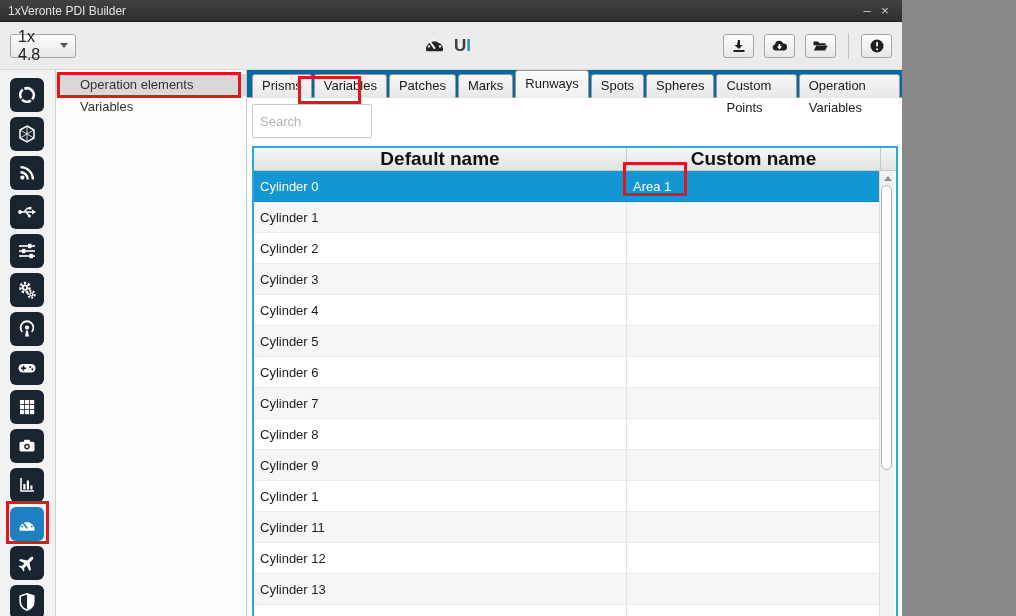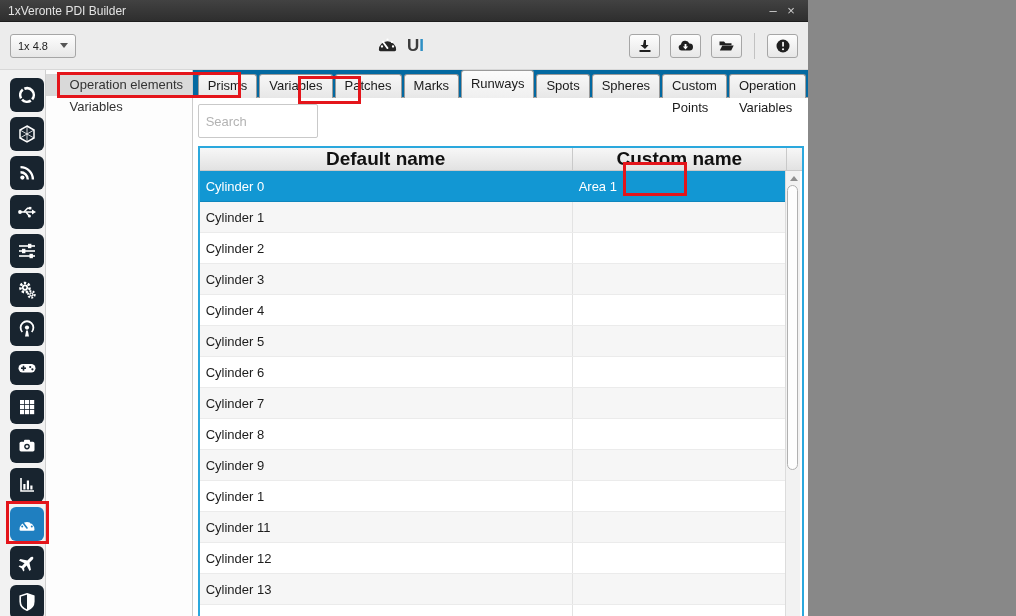--- a/index.html
+++ b/index.html
@@ -1,31 +1,31 @@
 <!DOCTYPE html>
 <html><head>
 <meta charset="utf-8">
 <style>
   html,body{margin:0;padding:0;background:#888;}
   *{box-sizing:border-box;}
-  .window{position:relative;width:808px;height:616px;background:#fff;overflow:hidden;
+  .window{position:relative;width:902px;height:616px;background:#fff;overflow:hidden;
           font-family:"Liberation Sans",sans-serif;color:#222;}
 
   
   .titlebar{height:22px;background:linear-gradient(#424242,#2e2e2e);display:flex;align-items:center;
             padding:0 8px;border-bottom:1px solid #1d1d1d;}
   .titlebar .title{color:#e3e3e3;font-size:12px;flex:1;}
   .winbtn{color:#cfcfcf;font-size:13px;width:18px;text-align:center;cursor:default;line-height:18px;}
 
   
   .toolbar{height:48px;background:#ececec;border-bottom:1px solid #d8d8d8;position:relative;
            display:flex;align-items:center;padding:0 10px;}
   .btn{background:linear-gradient(#fdfdfd,#e7e7e7);border:1px solid #a6a6a6;border-radius:3px;
        height:24px;display:inline-flex;align-items:center;justify-content:center;}
-  .dropdown{width:66px;justify-content:space-between;padding:0 7px;font-size:11px;color:#222;}
+  .dropdown{width:66px;justify-content:space-between;padding:0 7px;font-size:16px;color:#222;}
   .caret{width:0;height:0;border-left:4px solid transparent;border-right:4px solid transparent;
          border-top:5px solid #555;}
   .pagehead{position:absolute;left:0;right:8px;display:flex;align-items:center;justify-content:center;gap:8px;pointer-events:none;}
   .pagehead .ui-u{font-size:17px;font-weight:bold;color:#3c3c3c;}
   .pagehead .ui-i{font-size:17px;font-weight:bold;color:#2e8fc4;}
   .toolbar-right{margin-left:auto;display:flex;align-items:center;gap:10px;z-index:2;}
   .iconbtn{width:31px;}
   .vsep{width:1px;height:26px;background:#c2c2c2;margin:0 2px;}
 
   

